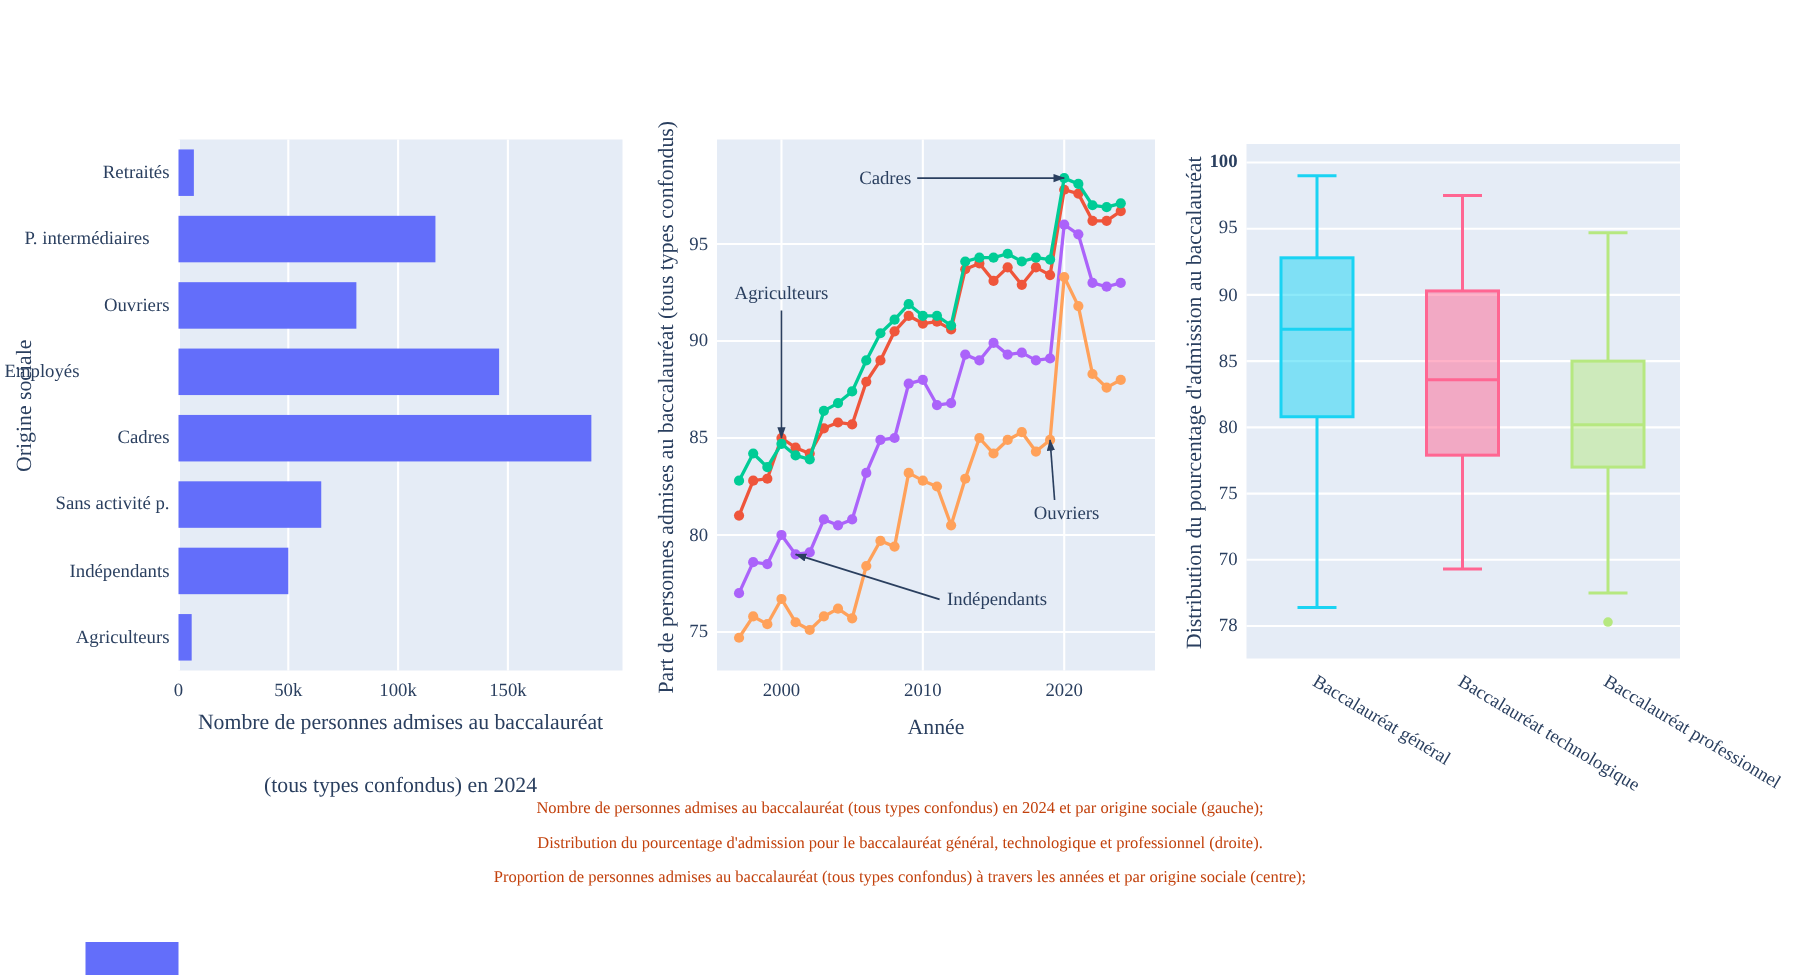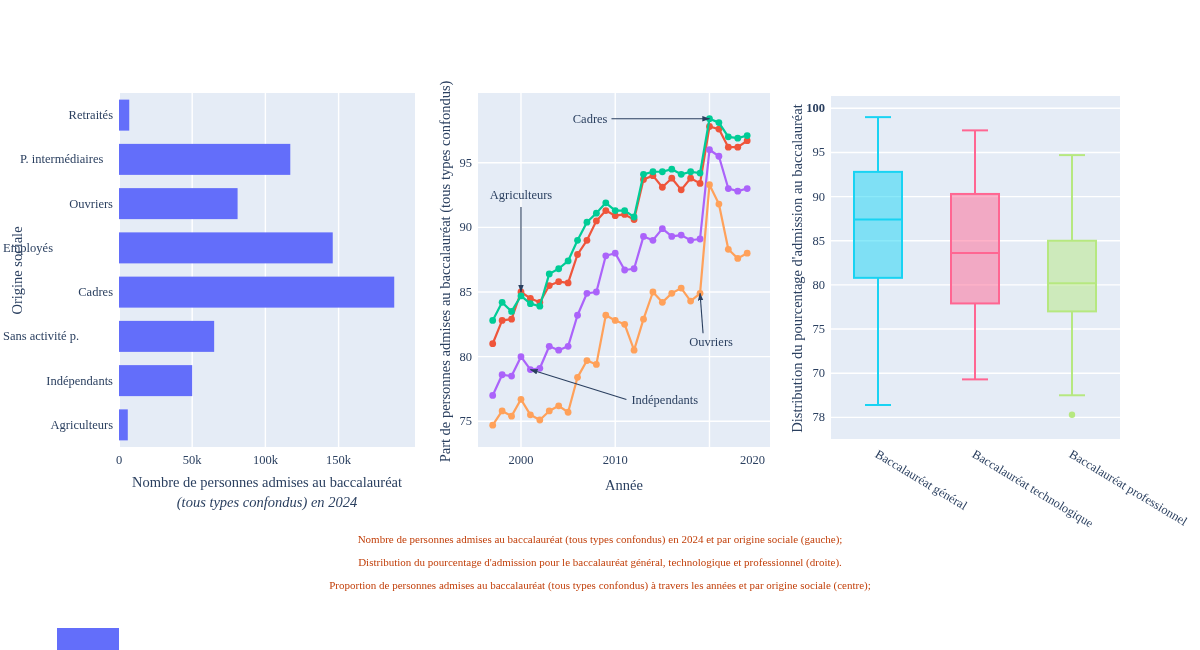--- a/index.html
+++ b/index.html
@@ -198,54 +198,54 @@
       <line x1="241" y1="215.39000000000001" x2="241" y2="299.27500000000003" stroke="#B6E880" stroke-width="2"></line>
       <line x1="228" y1="59.098999999999975" x2="254" y2="59.098999999999975" stroke="#B6E880" stroke-width="2"></line>
       <line x1="228" y1="299.27500000000003" x2="254" y2="299.27500000000003" stroke="#B6E880" stroke-width="2"></line>
       <rect x="217" y="144.75" width="48" height="70.64000000000001" fill="rgba(182,232,128,0.5)" stroke="#B6E880" stroke-width="2"></rect>
       <line x1="217" y1="187.134" x2="265" y2="187.134" stroke="#B6E880" stroke-width="2"></line>
       <circle cx="241" cy="318.701" r="3.2" fill="#B6E880"></circle>
     </svg>
 
   <div class="ax-title rot90" style="left:-38px;top:262px;width:110px;">Origine sociale</div>
   <div class="ax-title" style="left:119px;top:474px;width:296px;">Nombre de personnes admises au baccalauréat</div>
-  <div class="ax-title" style="left:119px;top:494px;width:296px;font-style:italic;">(tous types confondus) en 2024</div>
+  <div class="ax-title" style="left:119px;top:516px;width:296px;">(tous types confondus) en 2024</div>
 
   <div class="ax-title rot90" style="left:225px;top:263px;width:440px;">Part de personnes admises au baccalauréat (tous types confondus)</div>
   <div class="ax-title" style="left:478px;top:477px;width:292px;">Année</div>
 
   <div class="ax-title rot90" style="left:602px;top:260px;width:390px;">Distribution du pourcentage d'admission au baccalauréat</div>
 
   <div id="caption">
     <div>Nombre de personnes admises au baccalauréat (tous types confondus) en 2024 et par origine sociale (gauche);</div>
     <div>Distribution du pourcentage d'admission pour le baccalauréat général, technologique et professionnel (droite).</div>
     <div>Proportion de personnes admises au baccalauréat (tous types confondus) à travers les années et par origine sociale (centre);</div>
   </div>
 
   <div id="blue-rect"></div>
 <div class="tick" style="left: 119px; top: 453px; transform: translateX(-50%);">0</div>
     <div class="tick" style="left: 192.2px; top: 453px; transform: translateX(-50%);">50k</div>
     <div class="tick" style="left: 265.4px; top: 453px; transform: translateX(-50%);">100k</div>
     <div class="tick" style="left: 338.6px; top: 453px; transform: translateX(-50%);">150k</div>
     <div class="tick" style="left: 3px; top: 115.125px; width: 110px; text-align: right; transform: translateY(-50%);">Retraités</div>
-    <div class="tick" style="left: 20px; top: 159.375px; width: 110px; text-align: left; transform: translateY(-50%);">P. intermédiaires</div>
+    <div class="tick" style="left: 3px; top: 159.375px; width: 110px; text-align: center; transform: translateY(-50%);">P. intermédiaires</div>
     <div class="tick" style="left: 3px; top: 203.625px; width: 110px; text-align: right; transform: translateY(-50%);">Ouvriers</div>
     <div class="tick" style="left: 3px; top: 247.875px; width: 110px; text-align: left; transform: translateY(-50%);">Employés</div>
     <div class="tick" style="left: 3px; top: 292.125px; width: 110px; text-align: right; transform: translateY(-50%);">Cadres</div>
-    <div class="tick" style="left: 3px; top: 336.375px; width: 110px; transform: translateY(-50%);">Sans activité p.</div>
+    <div class="tick" style="left: 3px; top: 336.375px; width: 110px; text-align: right; transform: translateY(-50%);">Sans activité p.</div>
     <div class="tick" style="left: 3px; top: 380.625px; width: 110px; text-align: right; transform: translateY(-50%);">Indépendants</div>
     <div class="tick" style="left: 3px; top: 424.875px; width: 110px; text-align: right; transform: translateY(-50%);">Agriculteurs</div>
     <div class="tick" style="left: 444px; top: 421.3px; width: 28px; text-align: right; transform: translateY(-50%);">75</div>
     <div class="tick" style="left: 444px; top: 356.65px; width: 28px; text-align: right; transform: translateY(-50%);">80</div>
     <div class="tick" style="left: 444px; top: 292px; width: 28px; text-align: right; transform: translateY(-50%);">85</div>
     <div class="tick" style="left: 444px; top: 227.35px; width: 28px; text-align: right; transform: translateY(-50%);">90</div>
     <div class="tick" style="left: 444px; top: 162.7px; width: 28px; text-align: right; transform: translateY(-50%);">95</div>
     <div class="tick" style="left: 520.975px; top: 453px; transform: translateX(-50%);">2000</div>
     <div class="tick" style="left: 615.225px; top: 453px; transform: translateX(-50%);">2010</div>
-    <div class="tick" style="left: 709.475px; top: 453px; transform: translateX(-50%); margin-left: 43px;">2020</div>
+    <div class="tick" style="left: 709.475px; top: 453px; transform: translateX(-50%);">2020</div>
     <div class="ann" style="left: 607.475px; top: 118.738px; transform: translate(-100%, -50%);">Cadres</div>
     <div class="ann" style="left: 520.975px; top: 203px; transform: translate(-50%, -100%);">Agriculteurs</div>
     <div class="ann" style="left: 711.05px; top: 335.293px; transform: translate(-50%, 0px);">Ouvriers</div>
     <div class="ann" style="left: 631.4px; top: 399.58px; transform: translate(0px, -50%);">Indépendants</div>
     <div class="tick" style="left: 795px; top: 108.3px; width: 30px; text-align: right; transform: translateY(-50%); font-weight: bold;">100</div>
     <div class="tick" style="left: 795px; top: 152.45px; width: 30px; text-align: right; transform: translateY(-50%);">95</div>
     <div class="tick" style="left: 795px; top: 196.6px; width: 30px; text-align: right; transform: translateY(-50%);">90</div>
     <div class="tick" style="left: 795px; top: 240.75px; width: 30px; text-align: right; transform: translateY(-50%);">85</div>
     <div class="tick" style="left: 795px; top: 284.9px; width: 30px; text-align: right; transform: translateY(-50%);">80</div>
     <div class="tick" style="left: 795px; top: 329.05px; width: 30px; text-align: right; transform: translateY(-50%);">75</div>

